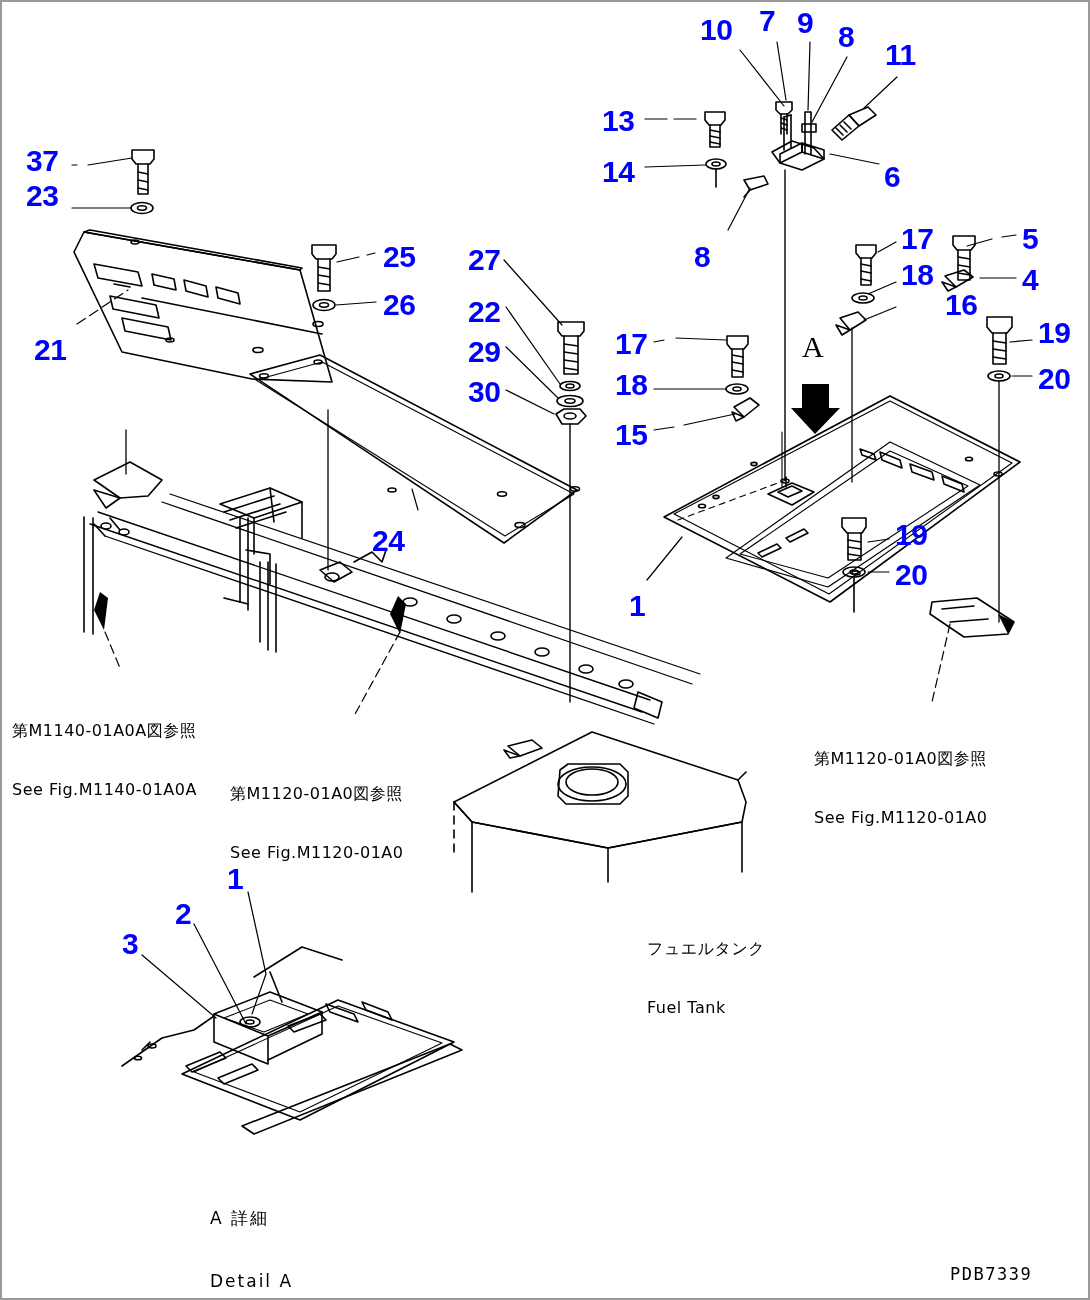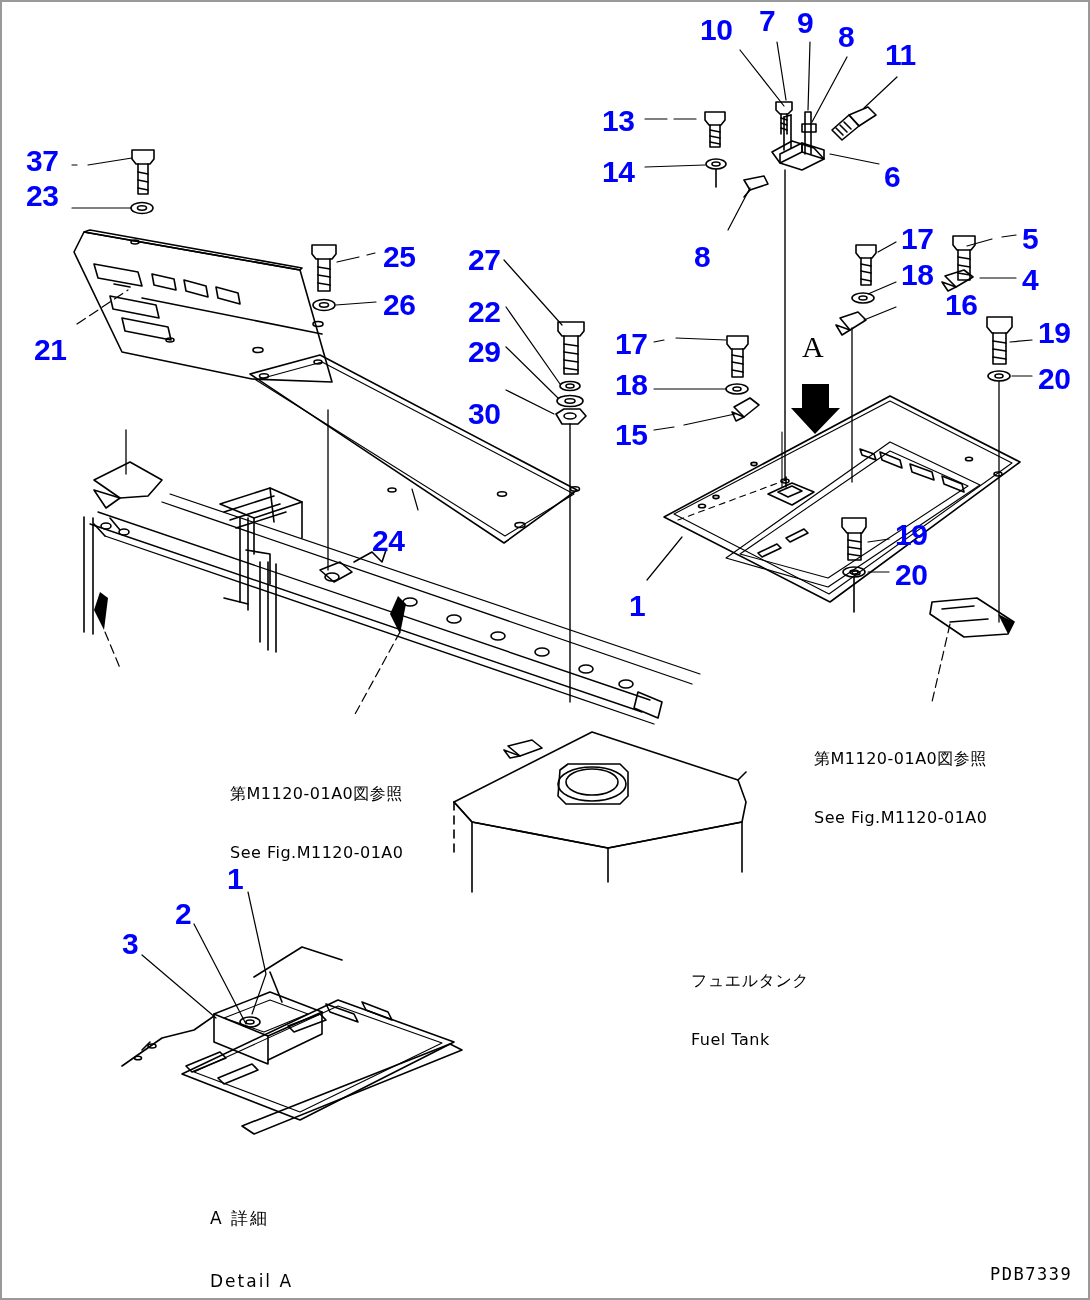--- a/index.html
+++ b/index.html
@@ -416,21 +416,21 @@
   </svg>
 
   <div class="callout" style="left:24px;  top:144px;">37</div>
   <div class="callout" style="left:24px;  top:179px;">23</div>
   <div class="callout" style="left:32px;  top:333px;">21</div>
   <div class="callout" style="left:381px; top:240px;">25</div>
   <div class="callout" style="left:381px; top:288px;">26</div>
   <div class="callout" style="left:466px; top:243px;">27</div>
   <div class="callout" style="left:466px; top:295px;">22</div>
   <div class="callout" style="left:466px; top:335px;">29</div>
-  <div class="callout" style="left:466px; top:397px;">30</div>
+  <div class="callout" style="left:466px; top:375px;">30</div>
   <div class="callout" style="left:370px; top:524px;">24</div>
   <div class="callout" style="left:698px; top:13px;">10</div>
   <div class="callout" style="left:757px; top:4px;">7</div>
   <div class="callout" style="left:795px; top:6px;">9</div>
   <div class="callout" style="left:836px; top:20px;">8</div>
   <div class="callout" style="left:883px; top:38px;">11</div>
   <div class="callout" style="left:600px; top:104px;">13</div>
   <div class="callout" style="left:600px; top:155px;">14</div>
   <div class="callout" style="left:882px; top:160px;">6</div>
   <div class="callout" style="left:692px; top:240px;">8</div>
@@ -446,36 +446,40 @@
   <div class="callout" style="left:613px; top:418px;">15</div>
   <div class="callout" style="left:627px; top:589px;">1</div>
   <div class="callout" style="left:893px; top:518px;">19</div>
   <div class="callout" style="left:893px; top:558px;">20</div>
   <div class="callout" style="left:225px; top:862px;">1</div>
   <div class="callout" style="left:173px; top:897px;">2</div>
   <div class="callout" style="left:120px; top:927px;">3</div>
 
   <div class="sectionmark" style="left:800px; top:330px;">A</div>
 
+  <div class="refnote" style="left:10px; top:680px;">
+    <span class="jp">第M1140-01A0A図参照</span>
+    <span class="en">See Fig.M1140-01A0A</span>
+  </div>
 
   <div class="refnote" style="left:228px; top:743px;">
     <span class="jp">第M1120-01A0図参照</span>
     <span class="en">See Fig.M1120-01A0</span>
   </div>
 
   <div class="refnote" style="left:812px; top:708px;">
     <span class="jp">第M1120-01A0図参照</span>
     <span class="en">See Fig.M1120-01A0</span>
   </div>
 
-  <div class="refnote" style="left:645px; top:930px;margin-left:44px;">
+  <div class="refnote" style="left:645px; top:898px;">
     <span class="jp">フュエルタンク</span>
     <span class="en">Fuel Tank</span>
   </div>
 
   <div class="refnote" style="left:208px; top:1165px; font-size:17px; letter-spacing:2px;">
     <span class="jp">A 詳細</span>
     <span class="en">Detail A</span>
   </div>
 
-  <div class="drawcode" style="left:948px; top:1262px;margin-left:40px;">PDB7339</div>
+  <div class="drawcode" style="left:948px; top:1262px;">PDB7339</div>
 
 </div>
 
 </body></html>

